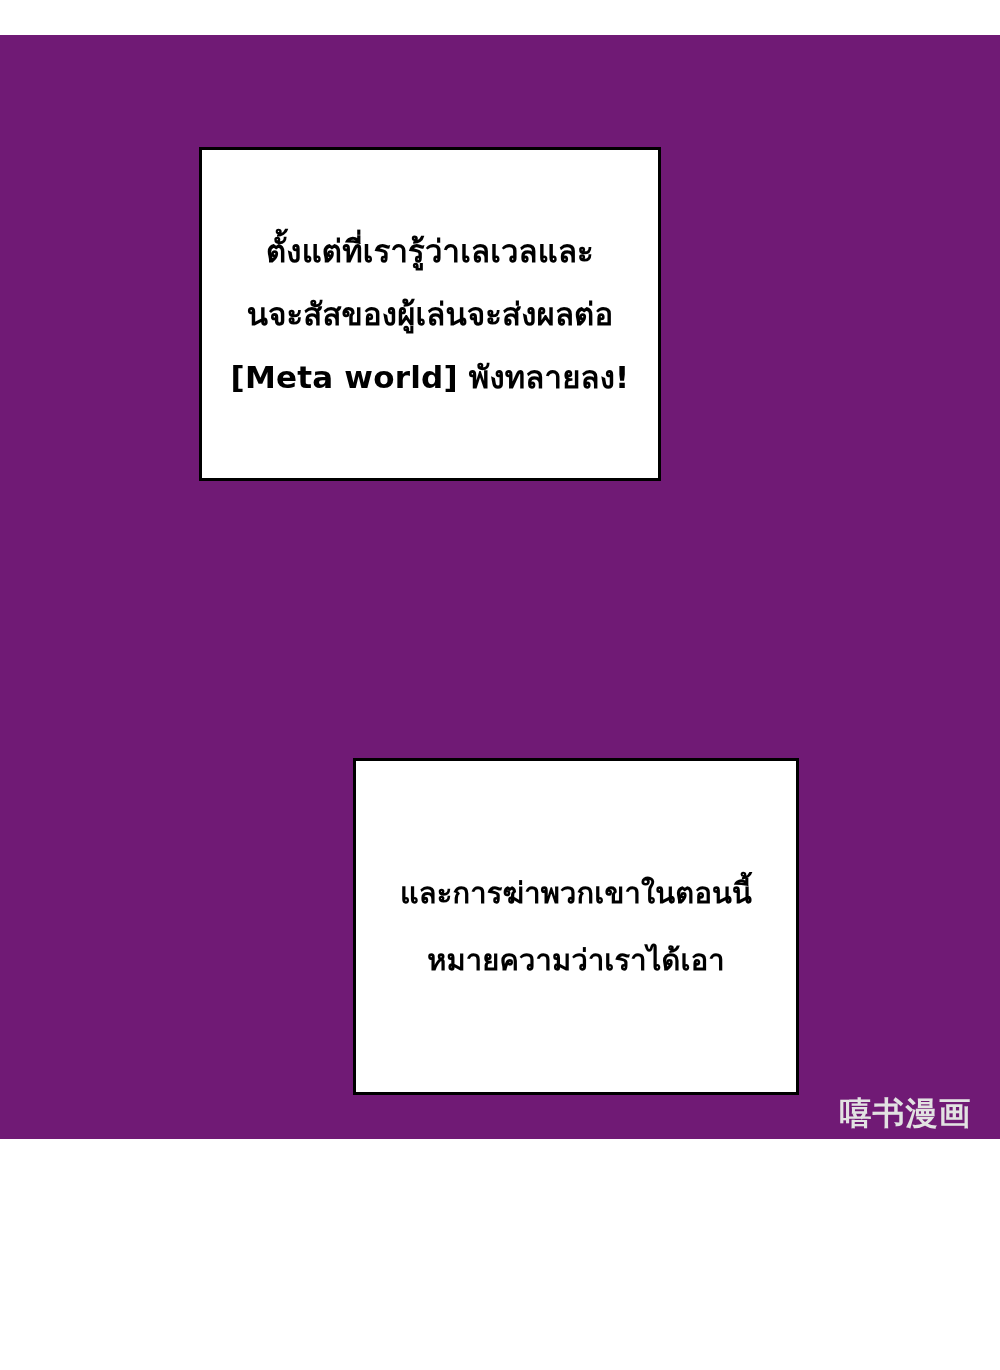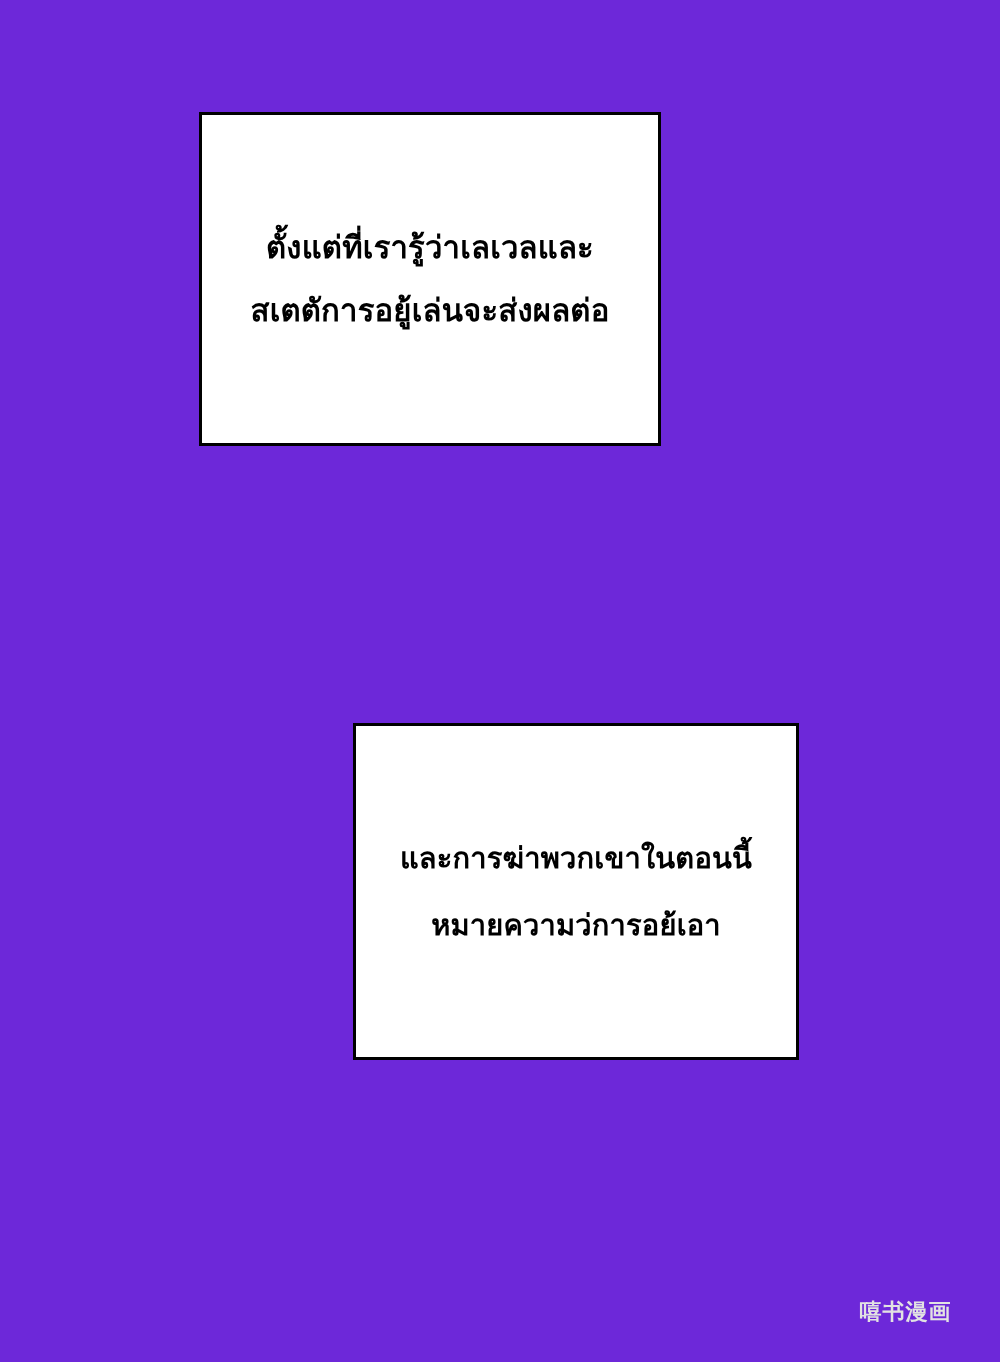--- a/index.html
+++ b/index.html
@@ -10,22 +10,23 @@
   body {
     width: 1000px;
     height: 1370px;
     position: relative;
     font-family: "DejaVu Sans", sans-serif;
     overflow: hidden;
   }
   .page {
     position: relative;
     width: 1000px;
-    height: 1362px;
-    background: #6d28d9;
+    height: 1104px;
+    background: #701a75;
+    margin-top: 35px;
   }
   .bubble {
     position: absolute;
     box-sizing: border-box;
     background: #ffffff;
     border: 3px solid #000000;
     display: flex;
     flex-direction: column;
     align-items: center;
     justify-content: center;
@@ -60,44 +61,45 @@
     gap: 8px;
   }
   #bubble-2 .line {
     font-size: 29px;
     line-height: 59px;
   }
   
   #watermark {
     position: absolute;
     right: 12px;
-    bottom: 28px;
+    bottom: 3px;
     width: 165px;
     height: 44px;
     display: flex;
     align-items: center;
     justify-content: center;
     color: #e2e2e2;
-    font-size: 22px;
+    font-size: 32px;
     font-weight: 700;
     letter-spacing: 1px;
     user-select: none;
     overflow: hidden;
   }
 </style>
 </head>
 <body>
 
 <div class="page">
 
   <div class="bubble" id="bubble-1">
     <span class="line">ตั้งแต่ที่เรารู้ว่าเลเวลและ</span>
-    <span class="line">สเตตัการอยู้เล่นจะส่งผลต่อ</span>
+    <span class="line">นจะสัสของผู้เล่นจะส่งผลต่อ</span>
+    <span class="line">[Meta world] พังทลายลง!</span>
   </div>
 
   <div class="bubble" id="bubble-2">
     <span class="line">และการฆ่าพวกเขาในตอนนี้</span>
-    <span class="line">หมายความว่การอย้เอา</span>
+    <span class="line">หมายความว่าเราได้เอา</span>
   </div>
 
   <div id="watermark">嘻书漫画</div>
 
 </div>
 
 </body></html>

